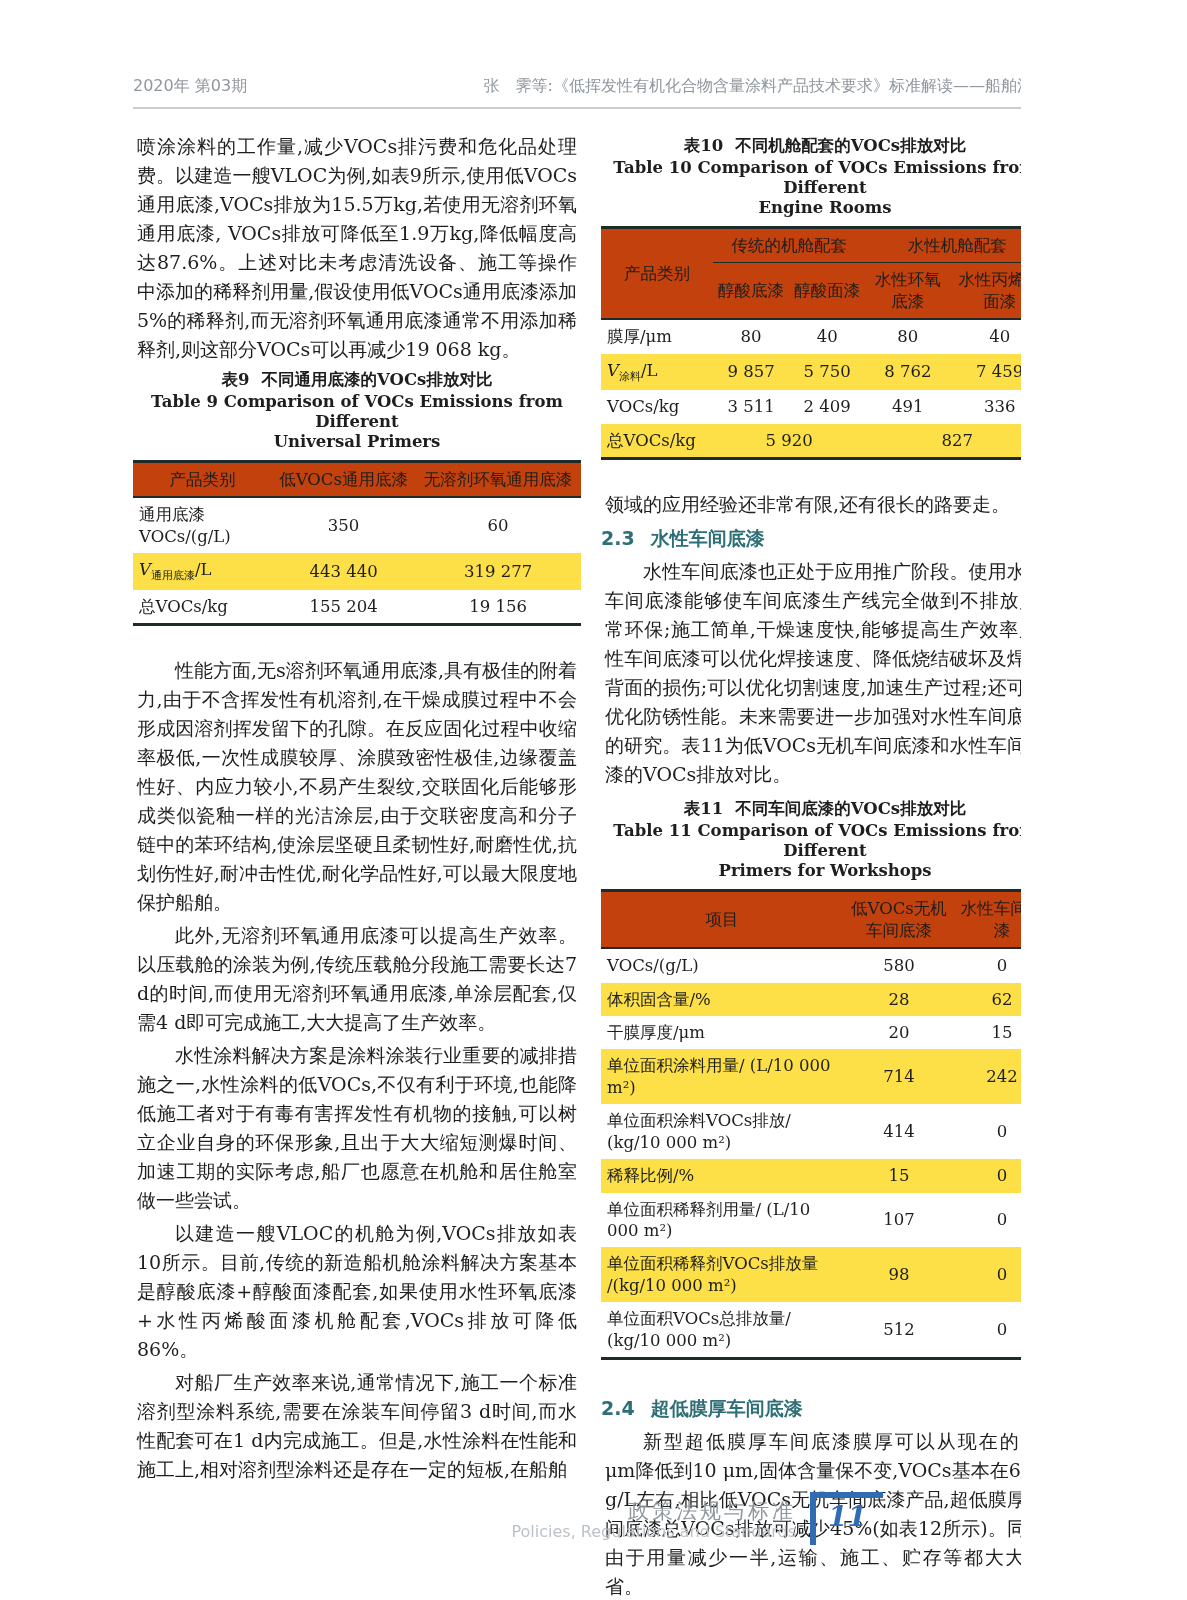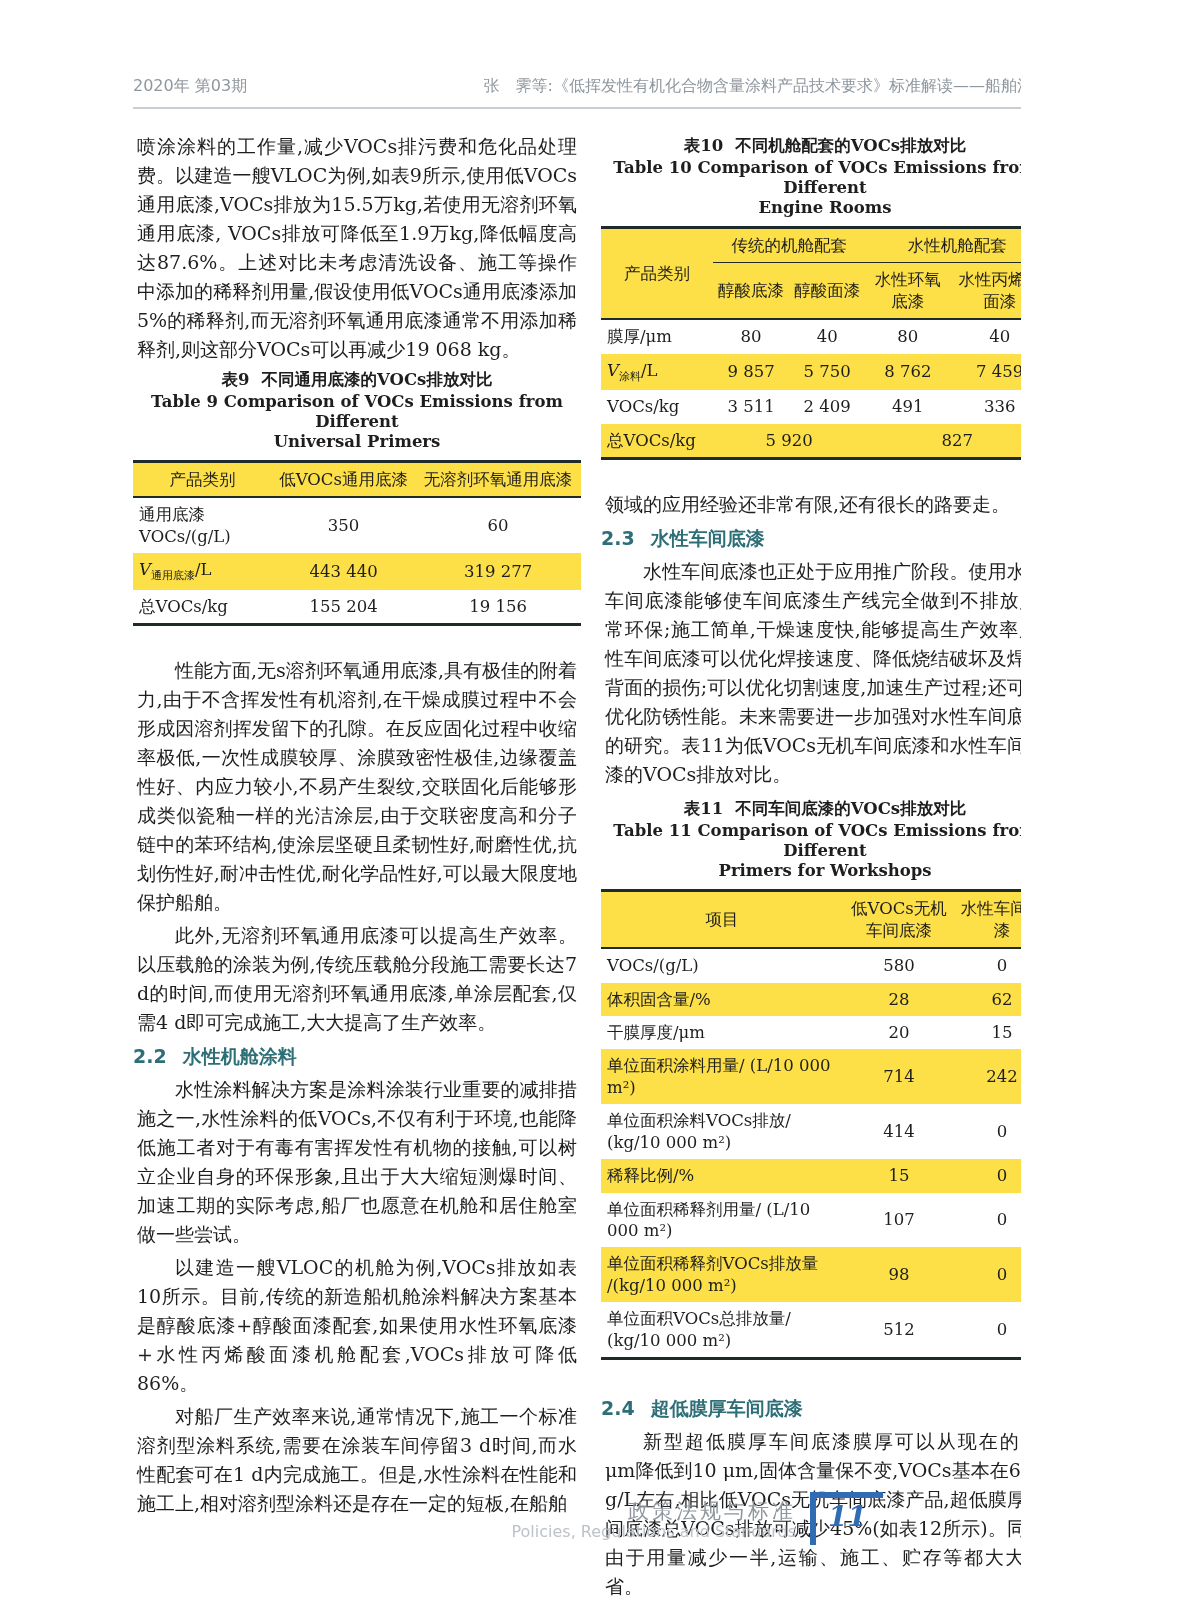--- a/index.html
+++ b/index.html
@@ -28,21 +28,21 @@
   .table-block { margin-bottom:30px; }
   .t-cap-zh { text-align:center; font-weight:bold; font-size:16.5px; line-height:24px; }
   .t-cap-zh .cap-no { margin-right:12px; }
   .t-cap-en { text-align:center; font-weight:bold; font-size:16.5px; line-height:20px; }
   table.data {
     width:100%; border-collapse:collapse; margin-top:8px;
     font-size:16.5px; line-height:1.3; text-align:center;
   }
   table.data { border-top:3px solid #1f2a2b; border-bottom:3px solid #1f2a2b; }
   table.data thead th {
-    background:#fde047; font-weight:normal; padding:6px 3px;
+    background:#c2410c; font-weight:normal; padding:6px 3px;
     border-bottom:2px solid #1f2a2b; vertical-align:middle;
   }
   table.data thead th.group { border-bottom:1.5px solid #1f2a2b; }
   table.data thead tr.subrow th { border-bottom:2px solid #1f2a2b; }
   table.data td { padding:6px 3px; vertical-align:middle; white-space:nowrap; }
   table.data td.label { text-align:left; padding-left:6px; white-space:normal; }
   table.data tr.shaded td { background:#fde047; }
   .v-italic { font-style:italic; }
   sub.v-sub { font-size:11px; }
   
@@ -108,23 +108,20 @@
               <td>155 204</td>
               <td>19 156</td>
             </tr>
           </tbody>
         </table>
       </div>
 
       <p class="para">性能方面,无s溶剂环氧通用底漆,具有极佳的附着力,由于不含挥发性有机溶剂,在干燥成膜过程中不会形成因溶剂挥发留下的孔隙。在反应固化过程中收缩率极低,一次性成膜较厚、涂膜致密性极佳,边缘覆盖性好、内应力较小,不易产生裂纹,交联固化后能够形成类似瓷釉一样的光洁涂层,由于交联密度高和分子链中的苯环结构,使涂层坚硬且柔韧性好,耐磨性优,抗划伤性好,耐冲击性优,耐化学品性好,可以最大限度地保护船舶。</p>
       <p class="para">此外,无溶剂环氧通用底漆可以提高生产效率。以压载舱的涂装为例,传统压载舱分段施工需要长达7 d的时间,而使用无溶剂环氧通用底漆,单涂层配套,仅需4 d即可完成施工,大大提高了生产效率。</p>
 
-      <div class="section-heading">
-        <span class="sec-num">2.2</span><span>水性机舱涂料</span>
-      </div>
 
       <p class="para">水性涂料解决方案是涂料涂装行业重要的减排措施之一,水性涂料的低VOCs,不仅有利于环境,也能降低施工者对于有毒有害挥发性有机物的接触,可以树立企业自身的环保形象,且出于大大缩短测爆时间、加速工期的实际考虑,船厂也愿意在机舱和居住舱室做一些尝试。</p>
       <p class="para">以建造一艘VLOC的机舱为例,VOCs排放如表10所示。目前,传统的新造船机舱涂料解决方案基本是醇酸底漆+醇酸面漆配套,如果使用水性环氧底漆+水性丙烯酸面漆机舱配套,VOCs排放可降低86%。</p>
       <p class="para">对船厂生产效率来说,通常情况下,施工一个标准溶剂型涂料系统,需要在涂装车间停留3 d时间,而水性配套可在1 d内完成施工。但是,水性涂料在性能和施工上,相对溶剂型涂料还是存在一定的短板,在船舶</p>
     </div>
 
     <div class="col">
 
       <div class="table-block" style="margin-top:6px;">
         <div class="t-cap-zh">

